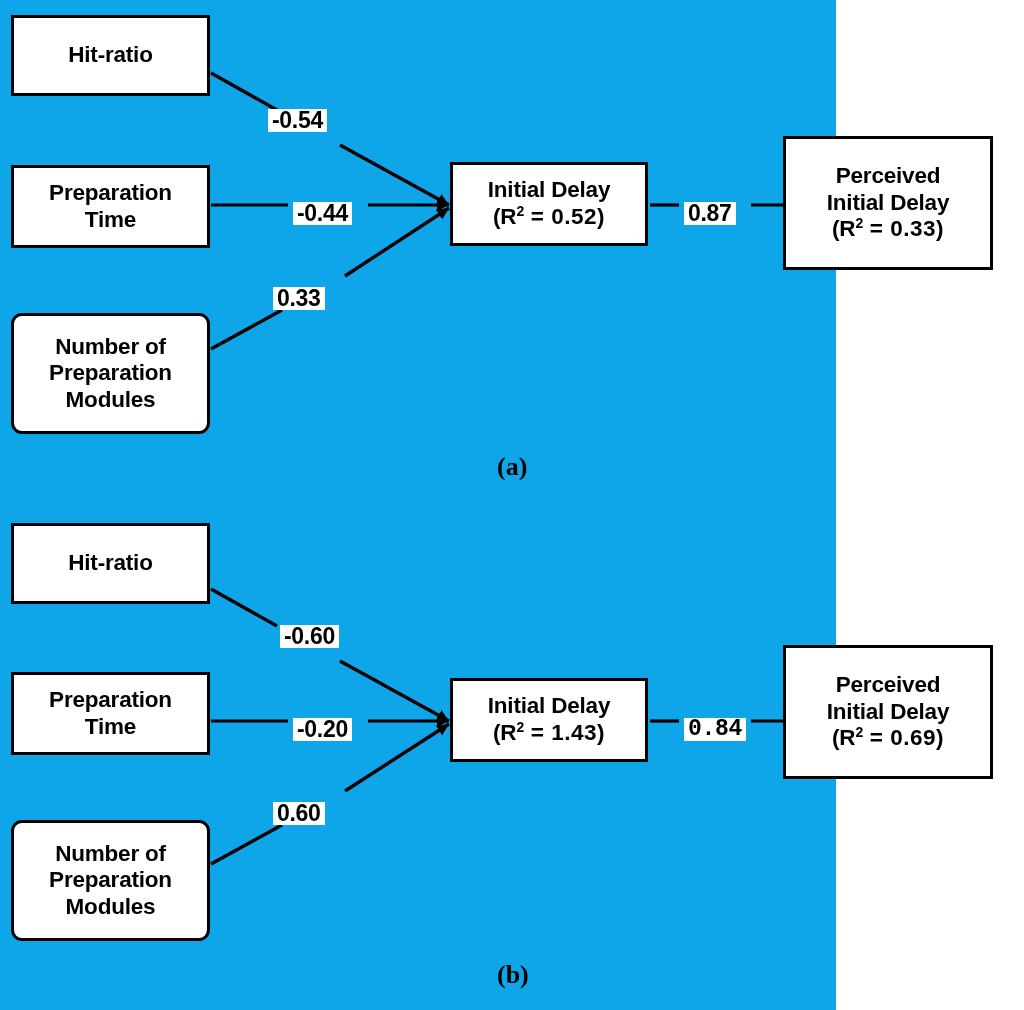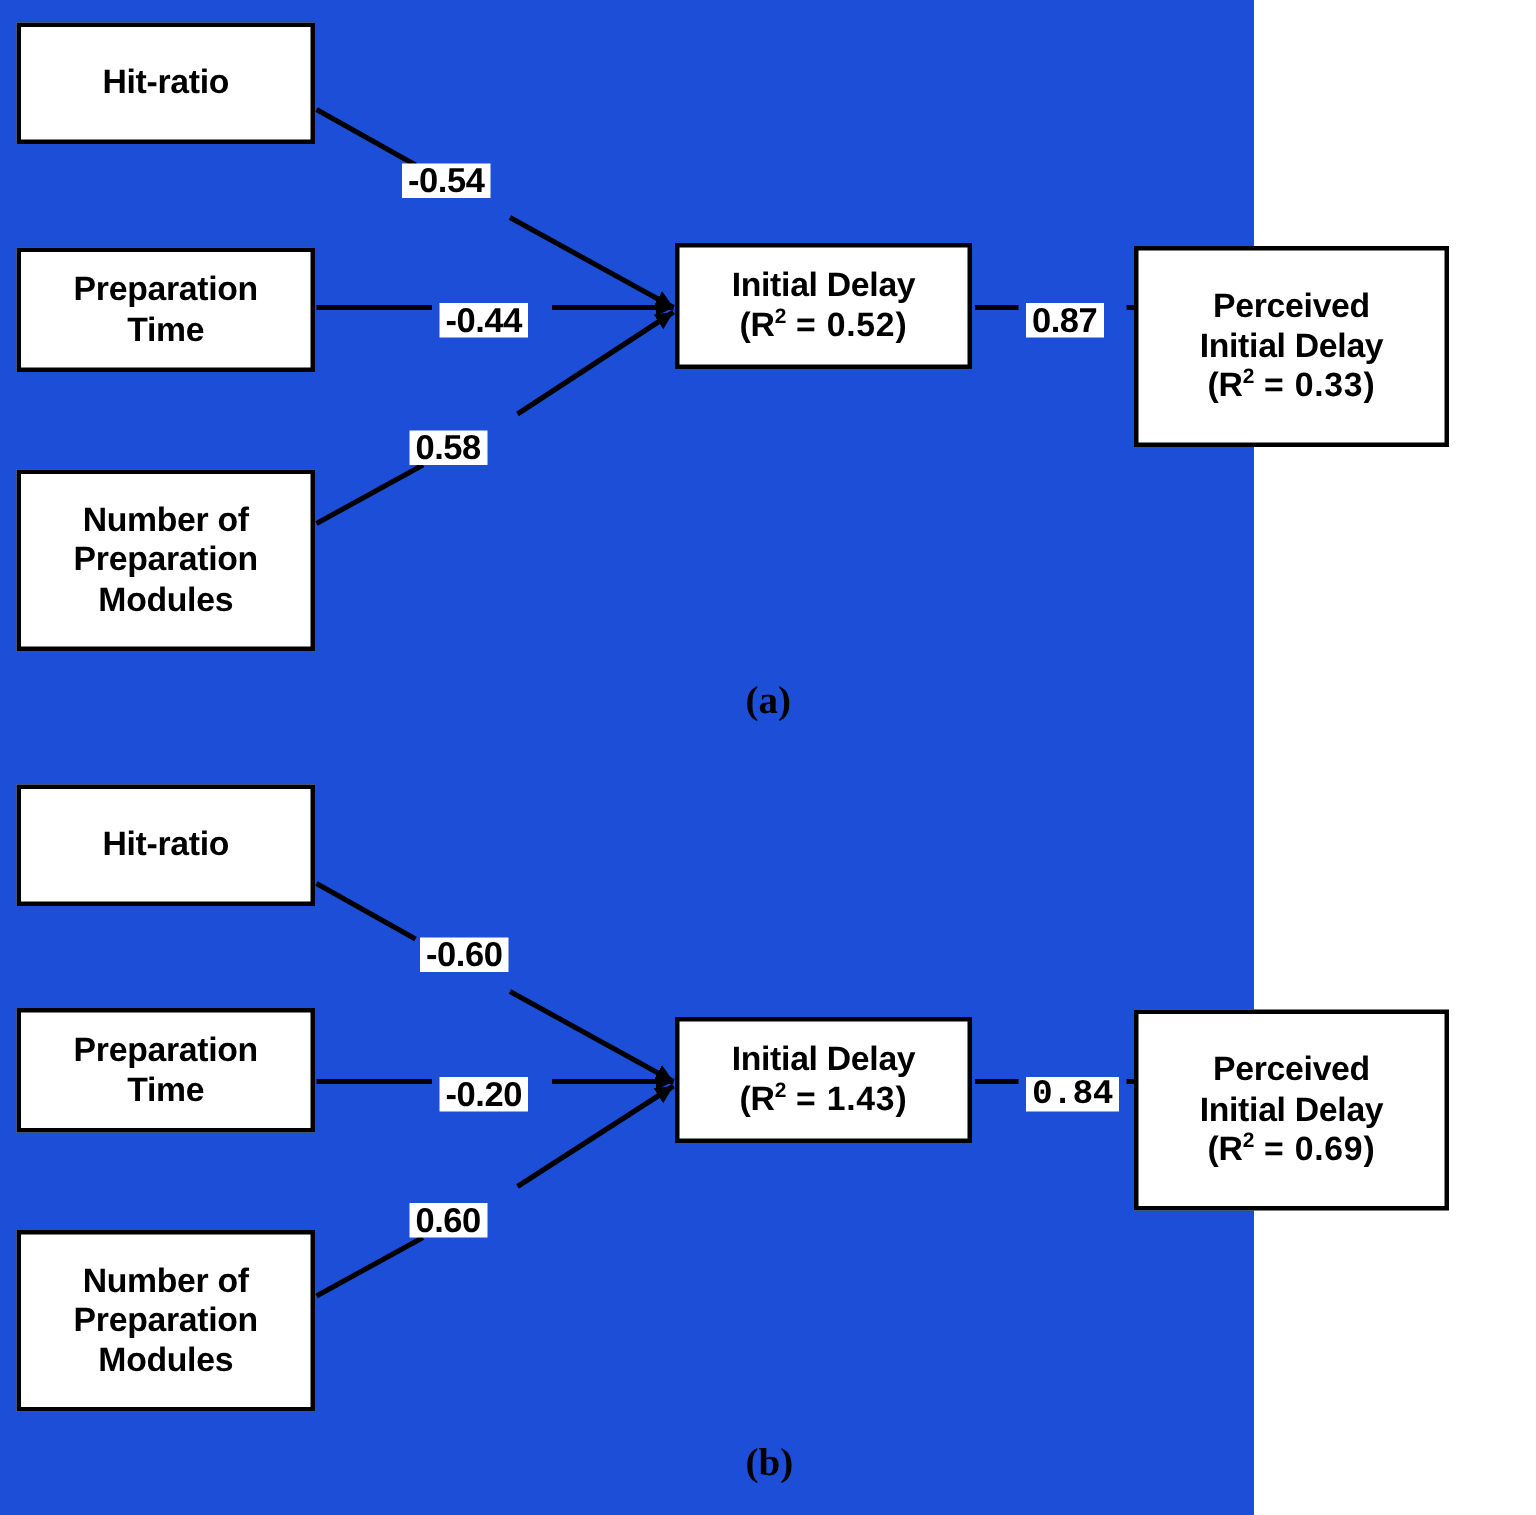--- a/index.html
+++ b/index.html
@@ -11,21 +11,21 @@
     width: 1024px;
     height: 1010px;
     font-family: "Liberation Sans", sans-serif;
     color: #000000;
     overflow: hidden;
   }
   #canvas {
     position: relative;
     width: 836px;
     height: 1010px;
-    background: #1d4ed8;
+    background: #0ea5e9;
   }
   .panel {
     position: absolute;
     left: 0;
     width: 1024px;
     height: 500px;
   }
   #panel-a { top: 0; }
   #panel-b { top: 508px; }
 
@@ -46,23 +46,23 @@
     z-index: 3;
   }
   .node-box .line {
     display: block;
     white-space: nowrap;
   }
 
   
   .box-hit      { left: 11px;  top: 15px;  width: 199px; height: 81px; }
   .box-prep     { left: 11px;  top: 165px; width: 199px; height: 83px; }
-  .box-modules  { left: 11px;  top: 313px; width: 199px; height: 121px; }
+  .box-modules  { left: 11px;  top: 313px; width: 199px; height: 121px; border-radius: 11px; }
   .box-mediator { left: 450px; top: 162px; width: 198px; height: 84px; }
-  .box-outcome  { left: 756px; top: 136px; width: 210px; height: 134px; margin-top: 28px; }
+  .box-outcome  { left: 783px; top: 136px; width: 210px; height: 134px; }
 
   .r2 sup {
     font-size: 0.62em;
     vertical-align: super;
     line-height: 0;
   }
   .r2 .eq { letter-spacing: 0.5px; }
 
   
   .edges {
@@ -153,21 +153,21 @@
     </div>
 
     <div class="node-box box-outcome">
       <span class="line">Perceived</span>
       <span class="line">Initial Delay</span>
       <span class="line r2"><span>(R</span><sup>2</sup><span class="eq"> = 0.33)</span></span>
     </div>
 
     <div class="path-label lbl-a1">-0.54</div>
     <div class="path-label lbl-a2">-0.44</div>
-    <div class="path-label lbl-a3">0.58</div>
+    <div class="path-label lbl-a3">0.33</div>
     <div class="path-label lbl-a4">0.87</div>
   </div>
 
   <div class="panel-caption cap-a">(a)</div>
 
   <div class="panel" id="panel-b">
 
     <svg class="edges" viewBox="0 0 1024 500" width="1024" height="500">
       <defs>
         <marker id="arrowB" markerWidth="13" markerHeight="13" refX="12" refY="6.5" orient="auto" markerUnits="userSpaceOnUse">

